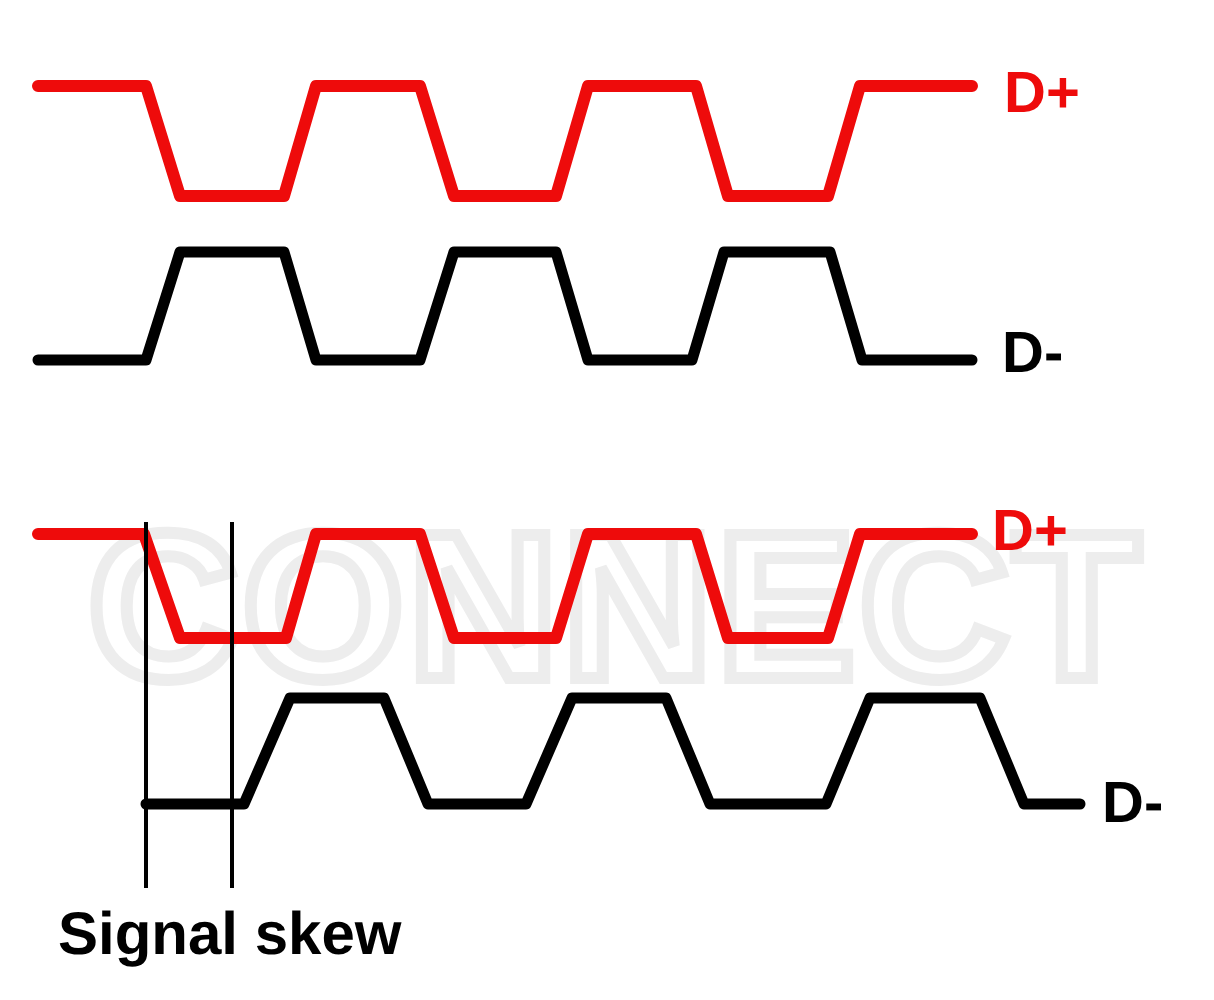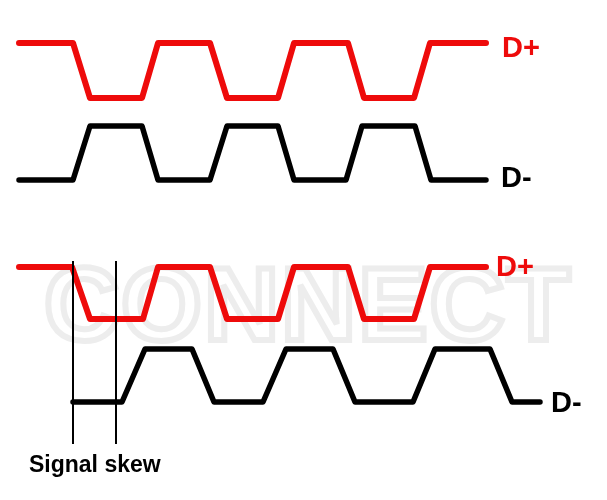--- a/index.html
+++ b/index.html
@@ -67,21 +67,21 @@
   .lbl-dplus-top     { left: 502px; top: 33px;  }
   .lbl-dminus-top    { left: 501px; top: 163px; }
   .lbl-dplus-bottom  { left: 496px; top: 252px; }
   .lbl-dminus-bottom { left: 551px; top: 388px; }
   .skew-label {
     position: absolute;
     z-index: 2;
     left: 29px;
     top: 453px;
     font-weight: 700;
-    font-size: 23px;
+    font-size: 30px;
     line-height: 1;
     color: var(--signal-black, #000000);
     white-space: nowrap;
   }
 </style>
 </head>
 <body style="--signal-red: #ee0b0b; --signal-black: #000000; --watermark-fill: #f1f1f1; --watermark-outline: #ededed;">
 
 <div class="stage">
 

